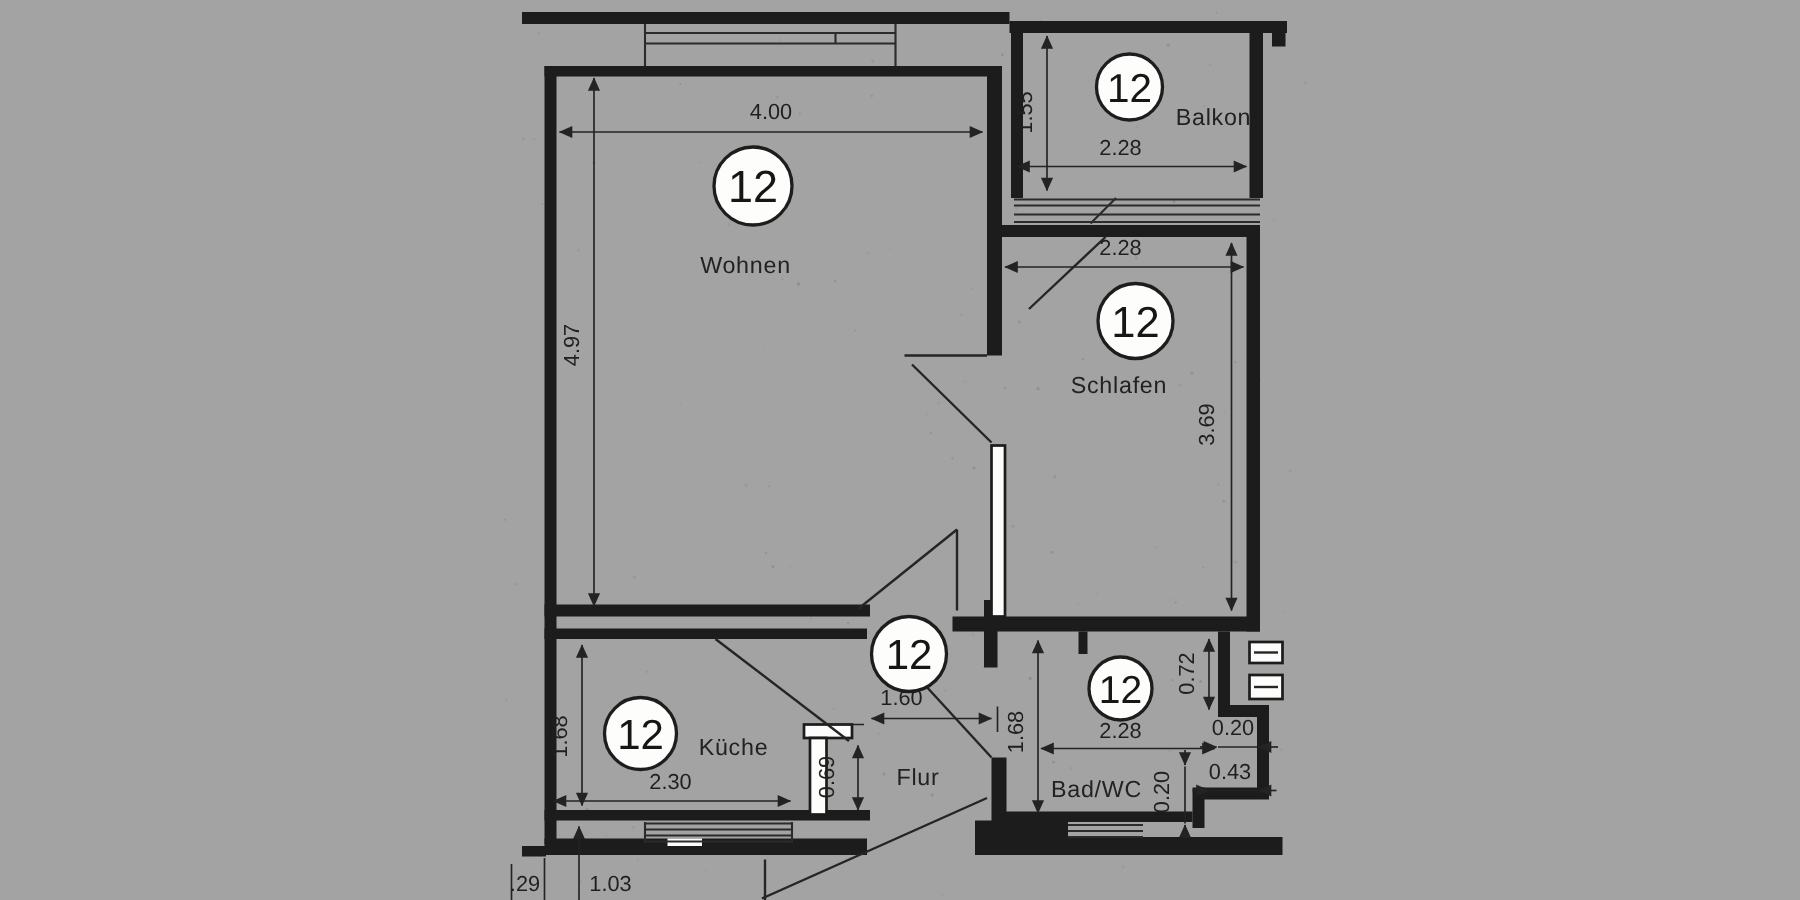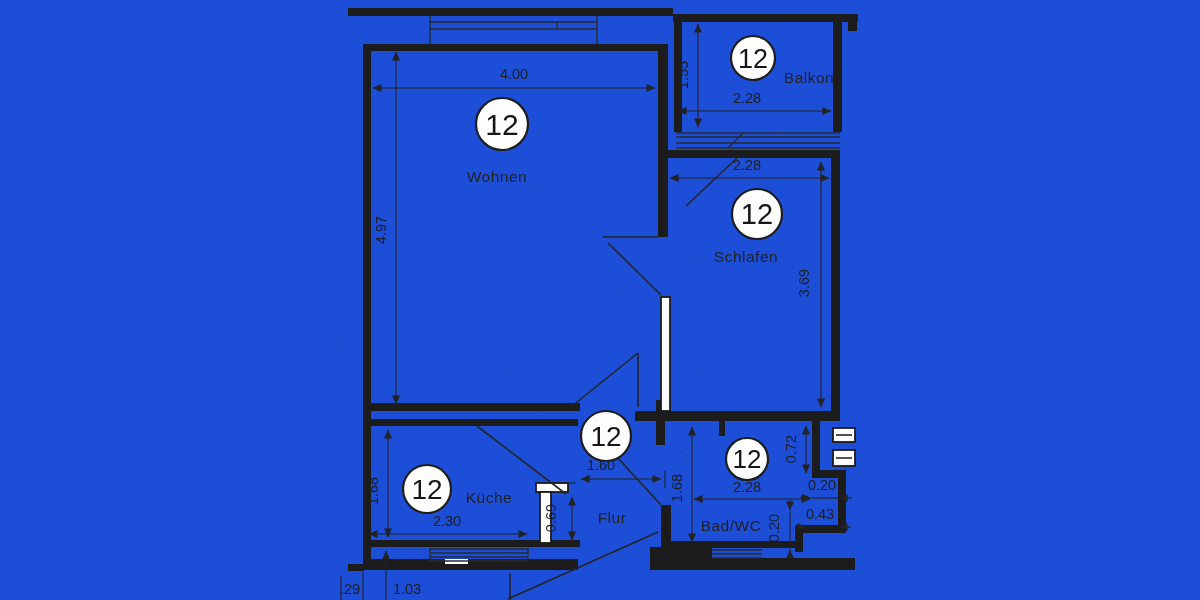--- a/index.html
+++ b/index.html
@@ -1,16 +1,16 @@
 <!DOCTYPE html>
 <html><head>
 <meta charset="utf-8">
 <style>
   html,body{margin:0;padding:0;background:#ffffff;}
-  .stage{position:relative;width:1200px;height:600px;background:#1d4ed8;overflow:hidden;
+  .stage{position:relative;width:1200px;height:600px;background:#a3a3a3;overflow:hidden;
          font-family:"Liberation Sans",sans-serif;}
   svg{display:block}
   .wall{fill:#1c1c1c;stroke:none}
   .hollow{fill:#fdfdfc;stroke:#1c1c1c;stroke-width:1.8}
   .thin{stroke:#252525;stroke-width:1.6;fill:none}
   .win{stroke:#2b2b2b;stroke-width:1.4;fill:none}
   .dim{stroke:#232323;stroke-width:1.1;fill:none}
   .dimtxt{font-size:14.5px;fill:#1f1f1f;text-anchor:middle}
   .roomtxt{font-size:15.5px;fill:#222;text-anchor:middle;letter-spacing:.5px}
   .circ{fill:#fdfdfc;stroke:#1d1d1d;stroke-width:2.2}

